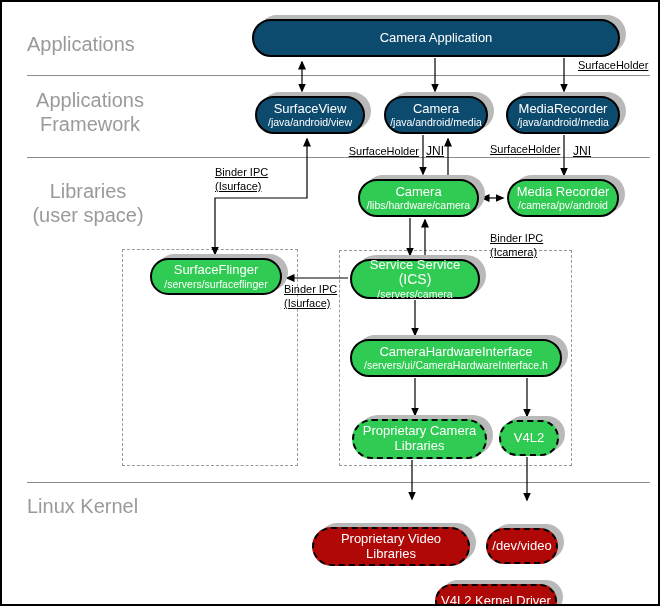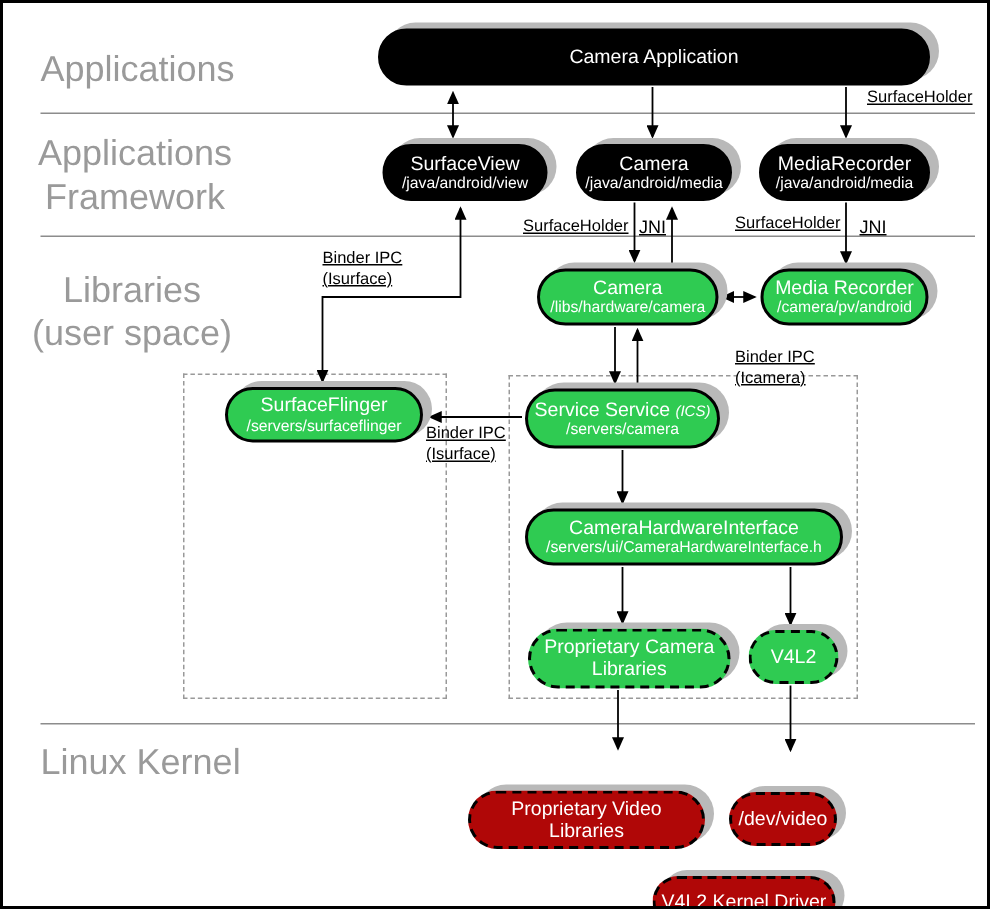--- a/index.html
+++ b/index.html
@@ -2,38 +2,38 @@
 <html><head>
 <meta charset="utf-8">
 <style>
   html,body{margin:0;padding:0;background:#fff;}
   .canvas{
     position:relative;width:660px;height:606px;background:#ffffff;
     border:2px solid #000;box-sizing:border-box;overflow:hidden;
     font-family:"Liberation Sans", sans-serif;
   }
   .layer-label{
-    position:absolute;color:#9a9a9a;font-size:24px;line-height:1.22;
+    position:absolute;color:#9a9a9a;font-size:20px;line-height:1.22;
     white-space:pre;
   }
   .layer-label.centered{text-align:center;white-space:normal;}
   .divider{position:absolute;left:25px;width:623px;height:1px;background:#8c8c8c;}
   .dashed-rect{position:absolute;border:1px dashed #999;box-sizing:border-box;}
   .node{
     position:absolute;display:flex;flex-direction:column;align-items:center;
     justify-content:center;color:#fff;text-align:center;
     border:2px solid #000;border-radius:40px;box-sizing:border-box;
     box-shadow:6px -4px 0 #b9b9b9;padding:0 4px;
   }
-  .node.blue{background:#000000;}
+  .node.blue{background:#0c4a6e;}
   .node.green{background:#2fcb52;}
   .node.red{background:#b00707;margin-top:24px;}
   .node.dashed{border-style:dashed;}
   .node-title{font-size:13px;line-height:1.12;}
-  .node-title .suffix{font-size:10px;font-style:italic;}
+  .node-title .suffix{font-size:14px;}
   .node-sub{font-size:10.5px;line-height:1.15;}
   .edge-label{position:absolute;color:#000;font-size:11px;line-height:1.25;text-decoration:underline;}
   .edge-label.centered{text-align:left;}
   .edge-label.right{text-align:right;}
   .edge-label.jni{font-size:12px;}
   svg.arrows{position:absolute;left:0;top:0;width:660px;height:606px;pointer-events:none;}
 </style>
 </head>
 <body>
 

